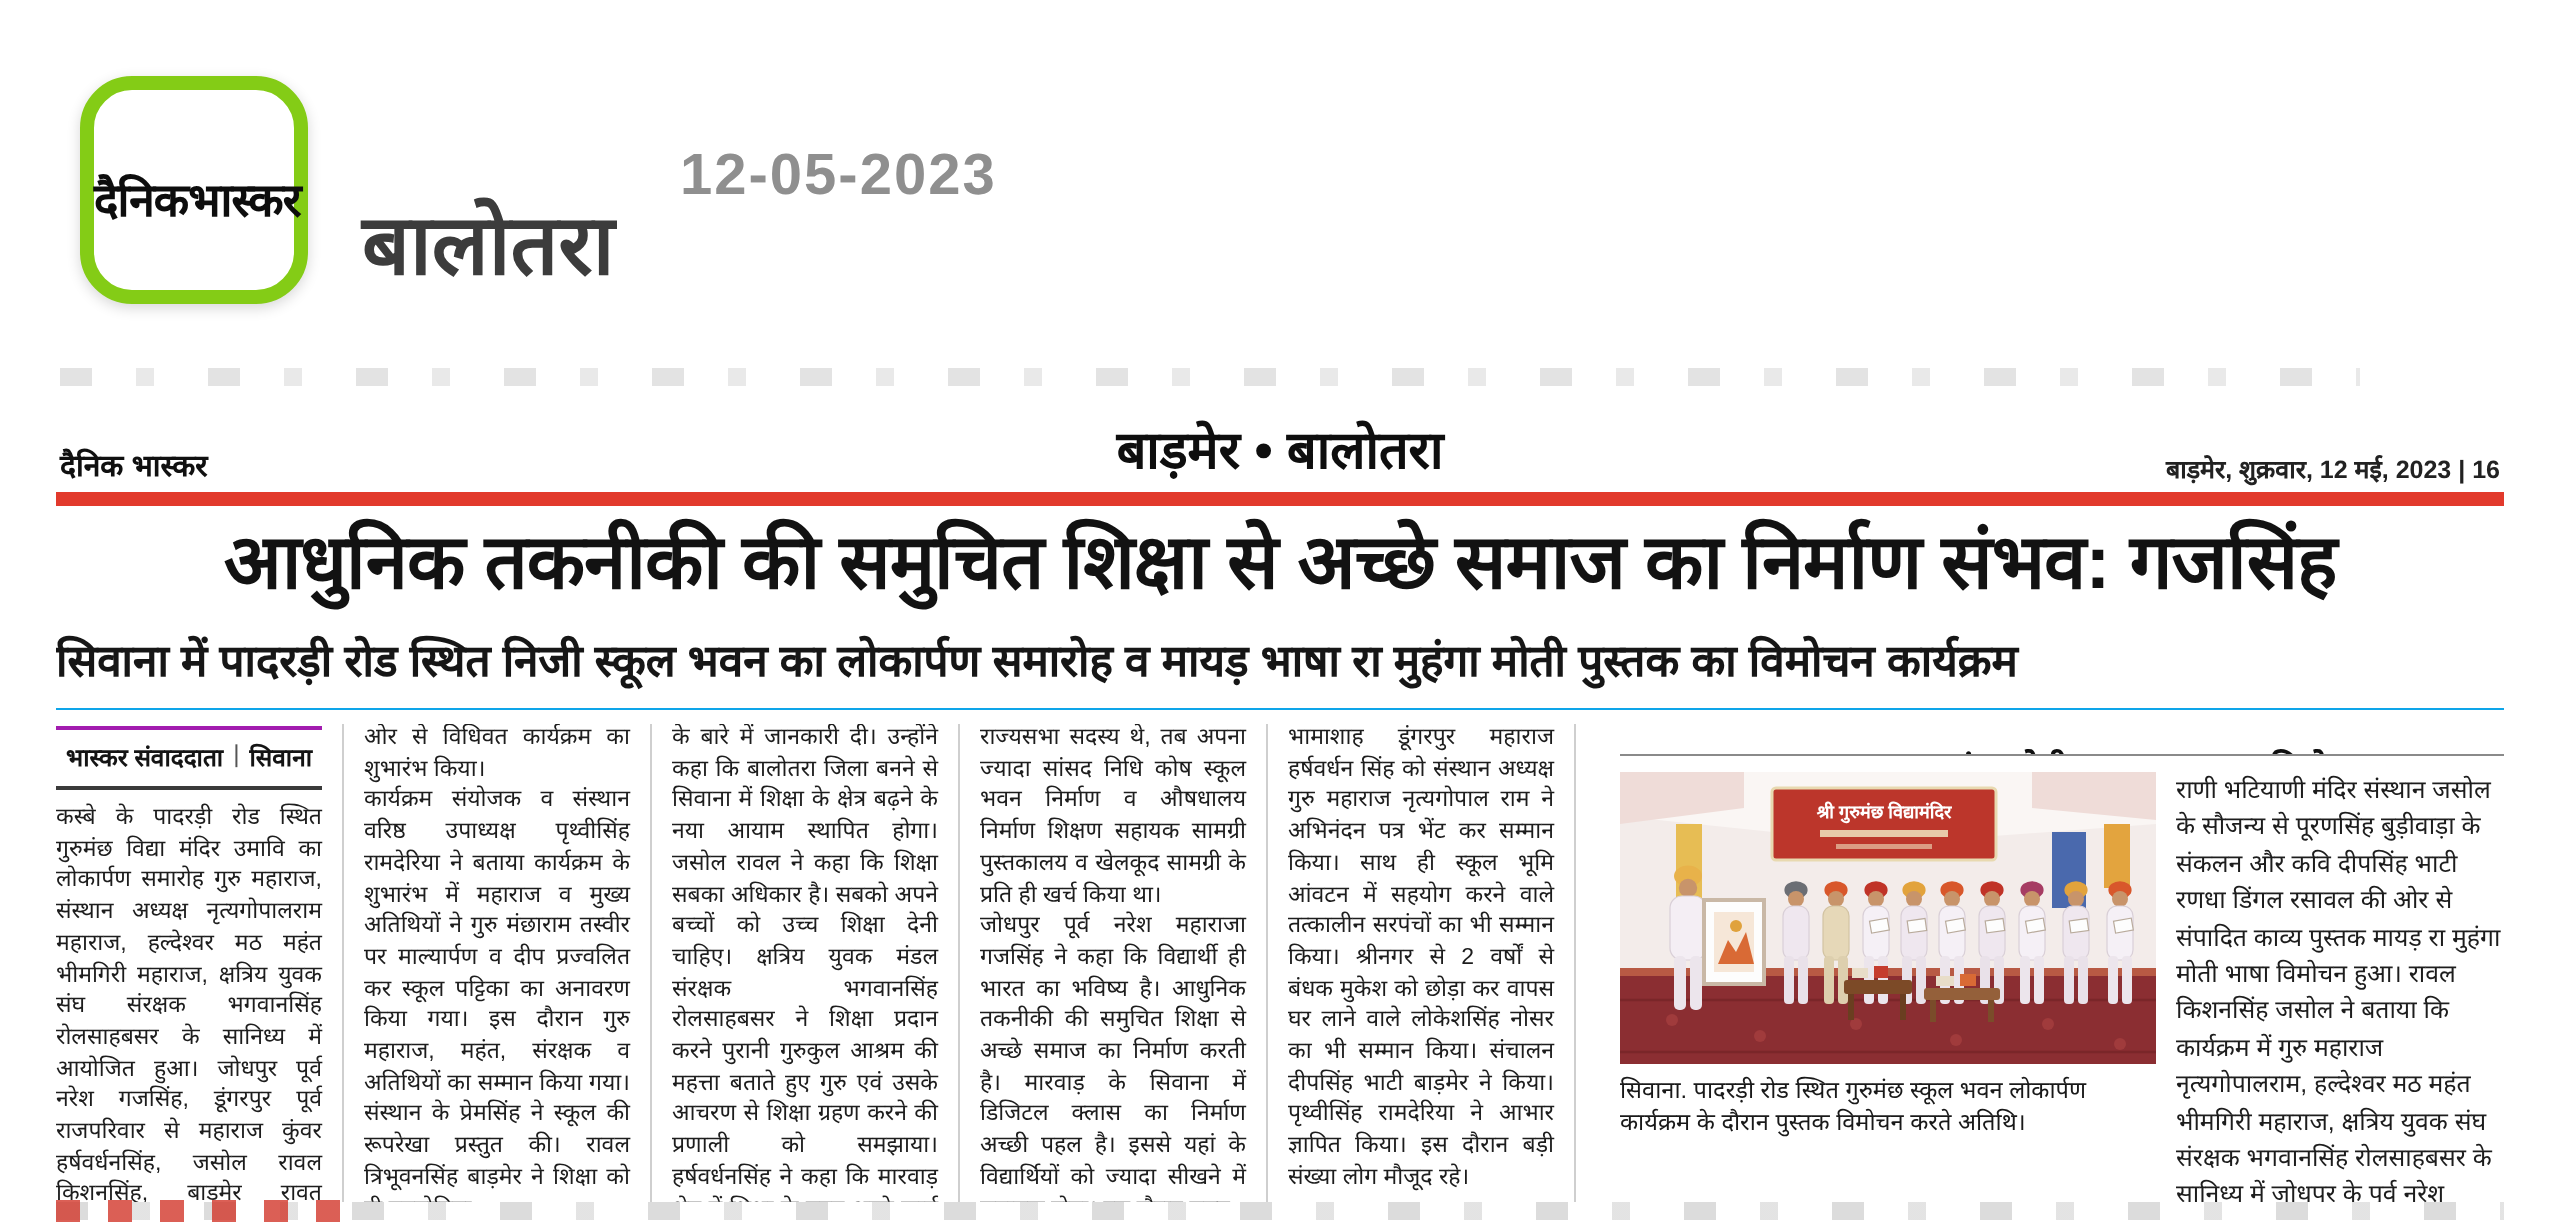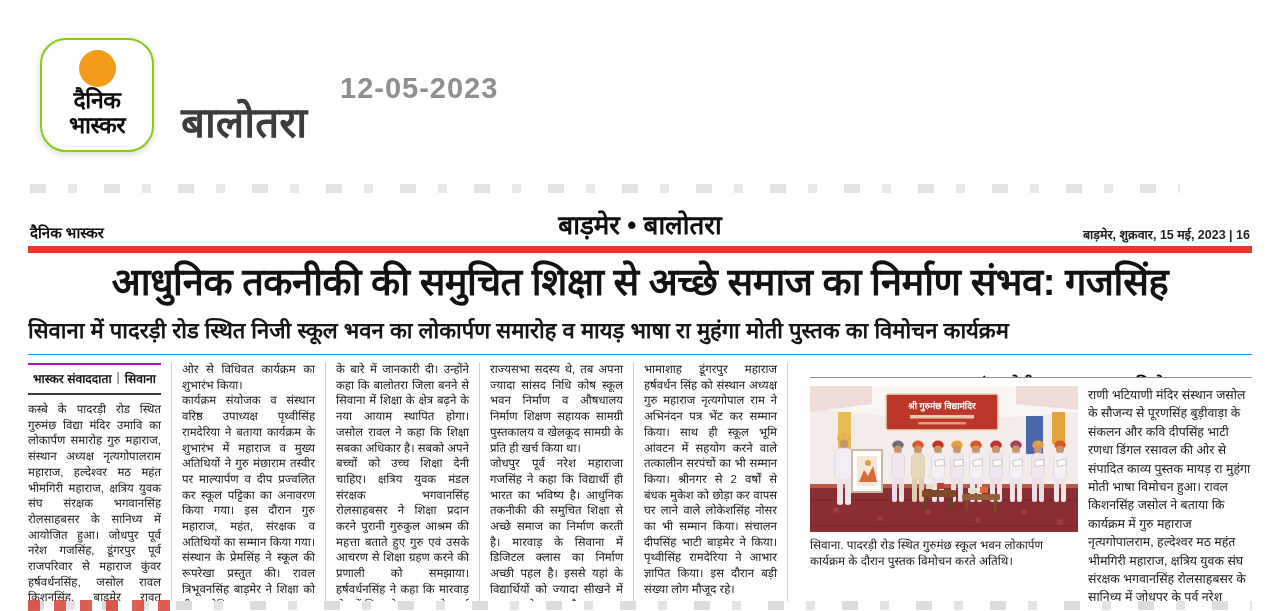--- a/index.html
+++ b/index.html
@@ -3,22 +3,22 @@
 <meta charset="utf-8">
 <style>
   *{margin:0;padding:0;box-sizing:border-box;}
   html,body{width:1280px;height:611px;}
   body{
     font-family:"Liberation Sans","DejaVu Sans",sans-serif;
     background:#ffffff;color:#1b1b1b;position:relative;overflow:hidden;
   }
   
   .logo-card{position:absolute;left:40px;top:38px;width:114px;height:114px;background:#fff;
-    border:2px solid #84cc16;border-radius:26px;box-shadow:0 2px 7px rgba(0,0,0,.16);
-    display:flex;flex-direction:column;align-items:center;padding-top:10px;cursor:pointer;}
+    border:7px solid #84cc16;border-radius:26px;box-shadow:0 2px 7px rgba(0,0,0,.16);
+    display:flex;align-items:center;padding-top:10px;cursor:pointer;}
   .logo-dot{width:37px;height:37px;border-radius:50%;background:#f49b1b;margin-bottom:1px;}
   .logo-t{font-size:23px;font-weight:900;line-height:25px;color:#0d0d0d;letter-spacing:-.5px;}
   .city{position:absolute;left:181px;top:68px;font-size:42px;font-weight:700;color:#3c3c3c;margin-top:24px;}
   .hdr-date{position:absolute;left:340px;top:72px;font-size:29px;font-weight:600;color:#8f8f8f;letter-spacing:1px;}
   
   .strip{position:absolute;height:9px;opacity:.4;
     background:repeating-linear-gradient(90deg,#b9b9b9 0 16px,transparent 16px 38px,#c8c8c8 38px 47px,transparent 47px 74px);}
   .strip-top{left:30px;top:184px;width:1150px;}
   .strip-bottom{left:28px;top:601px;width:1224px;opacity:.5;}
   .strip-red{position:absolute;left:28px;top:600px;width:150px;height:11px;opacity:.8;
@@ -58,21 +58,21 @@
   <span class="logo-t">दैनिक</span>
   <span class="logo-t">भास्कर</span>
 </div>
 <div class="city">बालोतरा</div>
 <div class="hdr-date">12-05-2023</div>
 
 <div class="strip strip-top"></div>
 
 <div class="masthead">दैनिक भास्कर</div>
 <div class="edition">बाड़मेर • बालोतरा</div>
-<div class="dateline">बाड़मेर, शुक्रवार, 15 मई, 2023 | 16</div>
+<div class="dateline">बाड़मेर, शुक्रवार, 12 मई, 2023 | 16</div>
 <div class="red-bar"></div>
 
 <div class="headline">आधुनिक तकनीकी की समुचित शिक्षा से अच्छे समाज का निर्माण संभव: गजसिंह</div>
 <div class="subheadline">सिवाना में पादरड़ी रोड स्थित निजी स्कूल भवन का लोकार्पण समारोह व मायड़ भाषा रा मुहंगा मोती पुस्तक का विमोचन कार्यक्रम</div>
 
 <div class="body-region">
 
   <div class="col">
     <div class="byline">
       <span>भास्कर संवाददाता</span>

